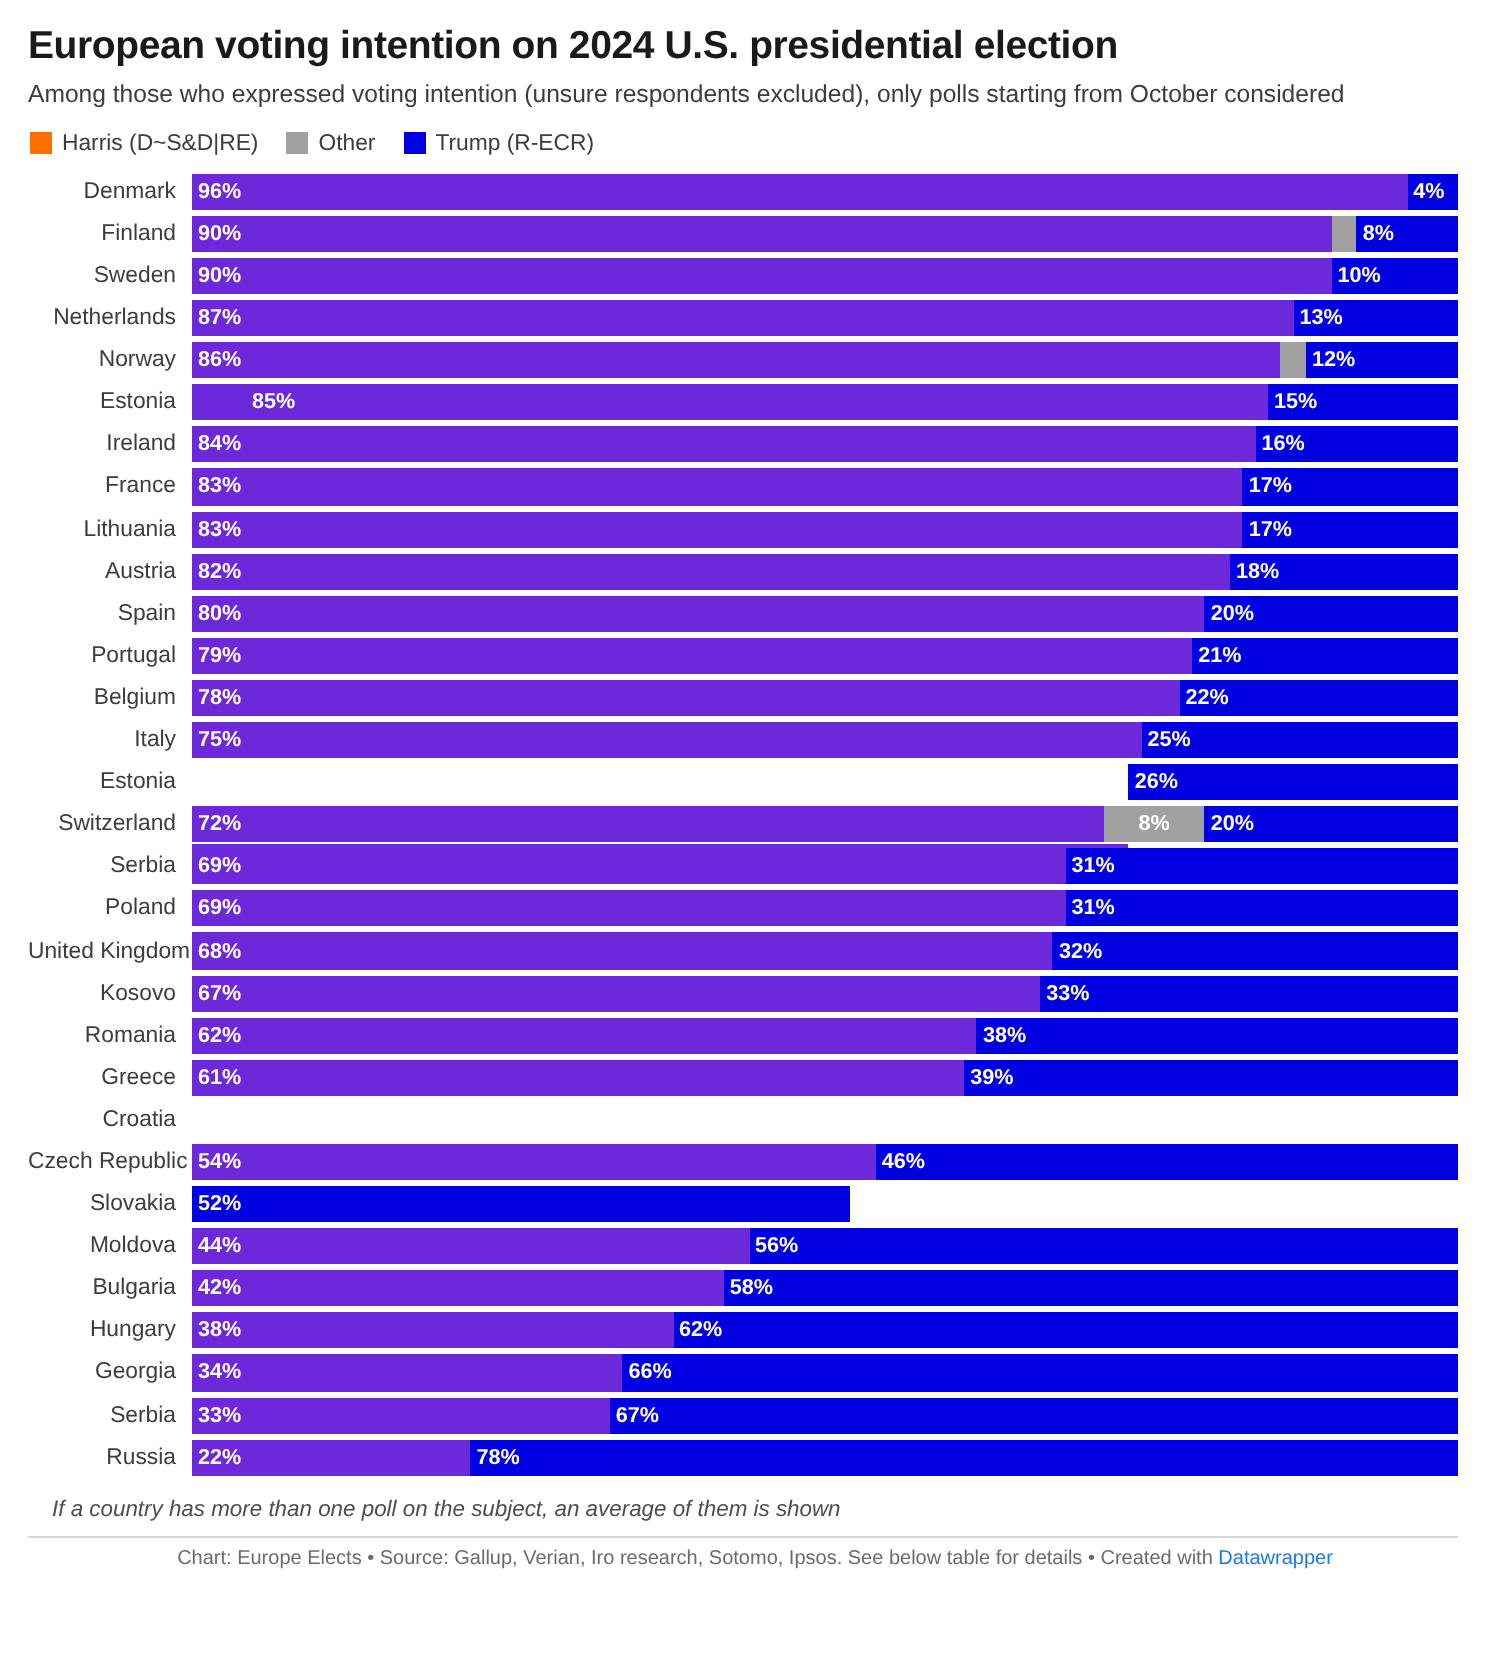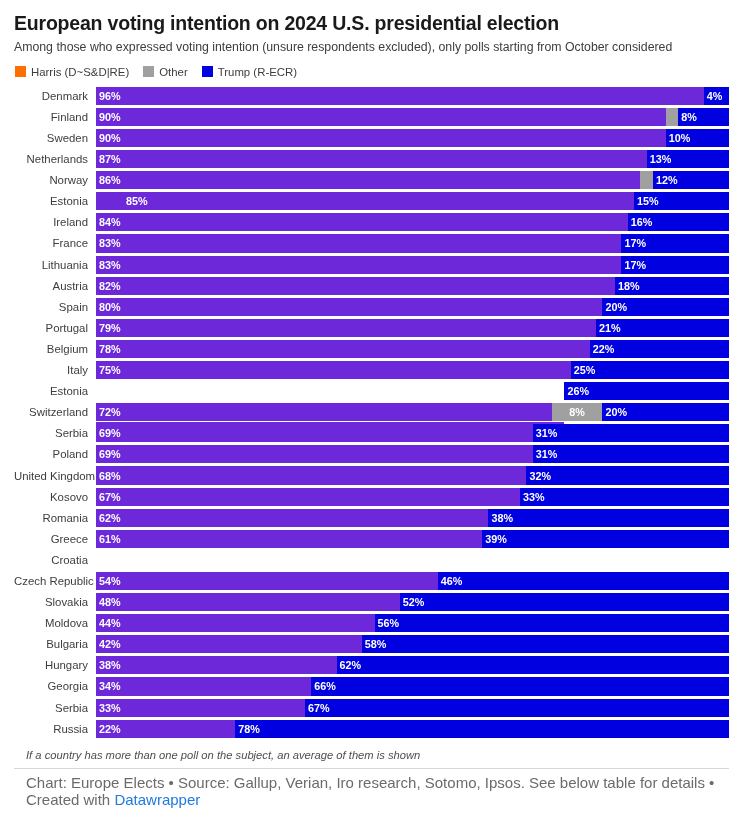--- a/index.html
+++ b/index.html
@@ -115,23 +115,24 @@
     color: #4d4d4d;
     margin-top: 11px;
     padding-left: 12px;
   }
   .divider {
     border: none;
     border-top: 1px solid #d8d8d8;
     margin: 7px 0 5px 0;
   }
   .credit {
-    font-size: 15px;
+    font-size: 10px;
     color: #6b6b6b;
     padding-left: 12px;
+    text-align: center;
   }
   .credit a {
     color: #1f7ae0;
     text-decoration: none;
   }
 </style>
 </head>
 <body>
 
 <div class="page">
@@ -412,23 +413,20 @@
             <span class="seg-val">54%</span>
           </div>
           <div class="seg seg-trump" style="width: 46%;">
             <span class="seg-val">46%</span>
           </div>
         </div>
       </div>
       <div class="row">
         <div class="row-label">Slovakia</div>
         <div class="bars">
-          <div class="seg seg-harris" style="width: 48%;">
-            <span class="seg-val">48%</span>
-          </div>
           <div class="seg seg-trump" style="width: 52%;">
             <span class="seg-val">52%</span>
           </div>
         </div>
       </div>
       <div class="row">
         <div class="row-label">Moldova</div>
         <div class="bars">
           <div class="seg seg-harris" style="width: 44%;">
             <span class="seg-val">44%</span>

